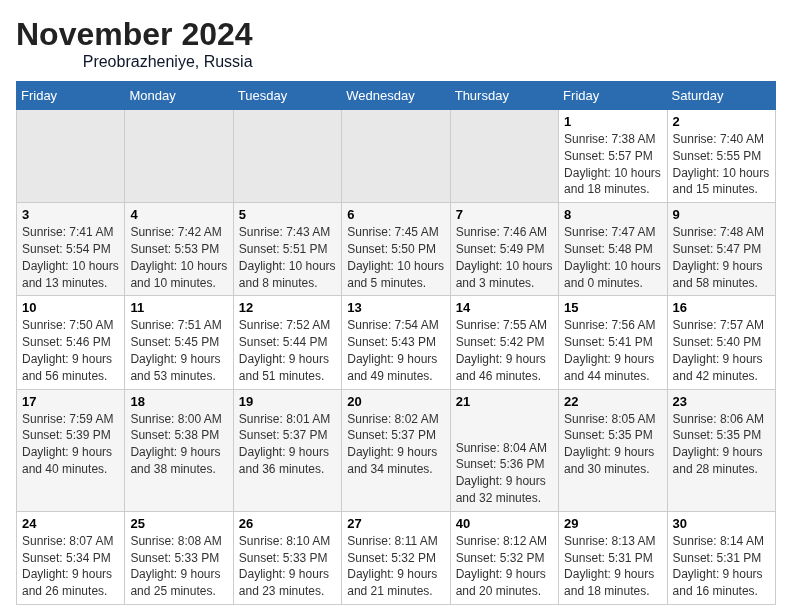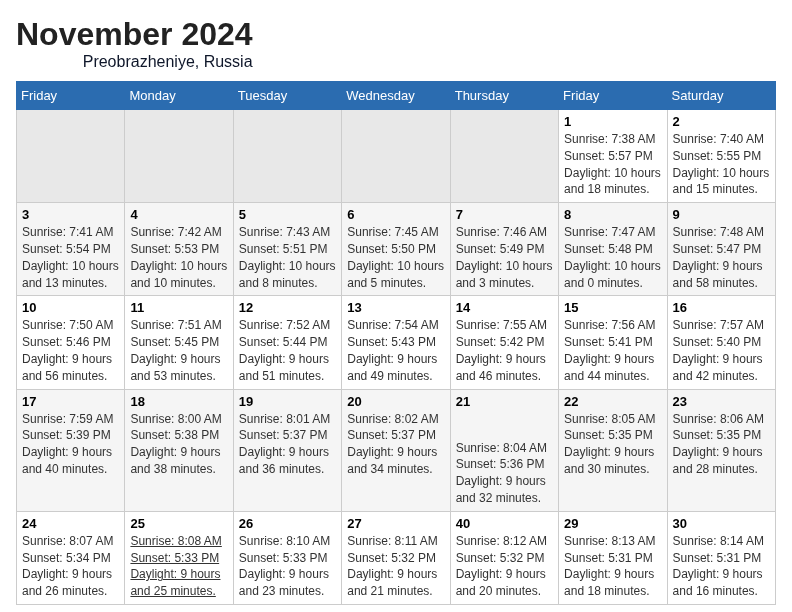--- a/index.html
+++ b/index.html
@@ -283,21 +283,21 @@
       <tr>
         <td>
           <div class="day-num">24</div>
           <div class="day-info" style="white-space: pre-line;">Sunrise: 8:07 AM
 Sunset: 5:34 PM
 Daylight: 9 hours
 and 26 minutes.</div>
         </td>
         <td>
           <div class="day-num">25</div>
-          <div class="day-info" style="white-space: pre-line; text-decoration: underline;">Sunrise: 8:08 AM
+          <div class="day-info" style="white-space: pre-line;">Sunrise: 8:08 AM
 Sunset: 5:33 PM
 Daylight: 9 hours
 and 25 minutes.</div>
         </td>
         <td>
           <div class="day-num">26</div>
           <div class="day-info" style="white-space: pre-line;">Sunrise: 8:10 AM
 Sunset: 5:33 PM
 Daylight: 9 hours
 and 23 minutes.</div>

